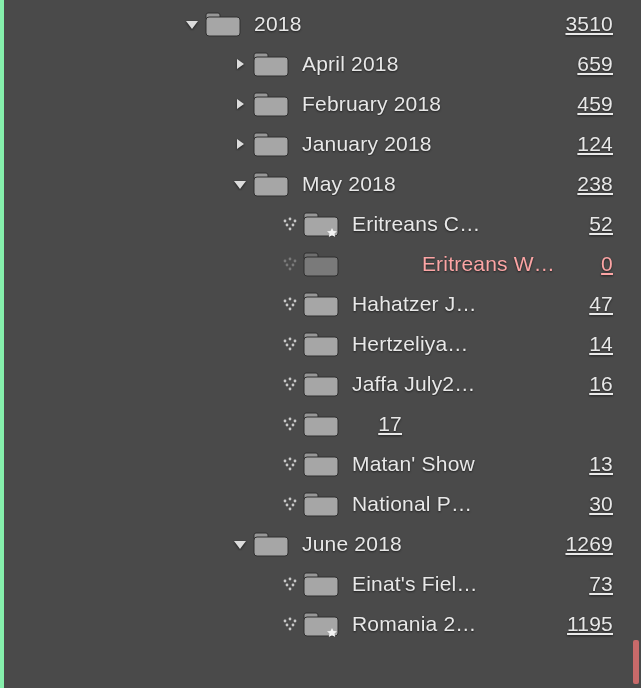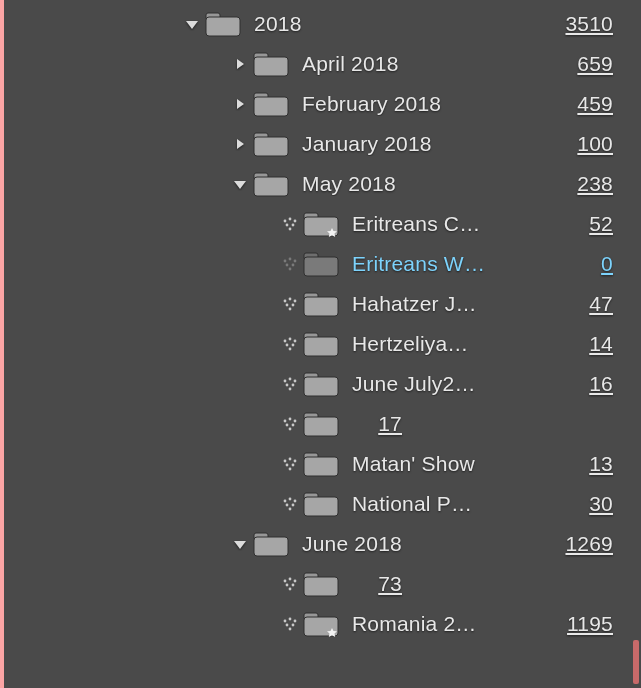--- a/index.html
+++ b/index.html
@@ -11,21 +11,21 @@
     font-family: -apple-system, "Helvetica Neue", Arial, sans-serif;
     color: #e8e8e8;
     overflow: hidden;
     user-select: none;
   }
   .panel {
     box-sizing: border-box;
     width: 641px;
     height: 688px;
     padding: 4px 0 4px 6px;
-    border-left: 4px solid #fca5a5;
+    border-left: 4px solid #86efac;
     position: relative;
   }
   .row {
     display: flex;
     align-items: center;
     height: 40px;
     font-size: 21px;
     letter-spacing: 0.2px;
     padding-right: 28px;
     box-sizing: border-box;
@@ -63,21 +63,21 @@
     min-width: 0;
     padding-right: 8px;
   }
   .count {
     flex: none;
     text-align: right;
     font-variant-numeric: tabular-nums;
     min-width: 50px;
     text-decoration: underline;
   }
-  .dimmed .label, .dimmed .count { color: #7dd3fc; }
+  .dimmed .label, .dimmed .count { color: #fca5a5; text-align: right; }
   .dimmed svg .fill-body { fill: #7a7a7a; }
   .dimmed svg .fill-tab  { fill: #6e6e6e; }
   .dimmed .dots svg circle { fill: #7a7a7a; }
 
   .scroll-indicator {
     position: absolute;
     right: 2px;
     bottom: 4px;
     width: 6px;
     height: 44px;
@@ -154,21 +154,21 @@
             <polygon points="4,2 11,7 4,12"></polygon>
           </svg>
         </span>
         <span class="icon-slot folder">
           <svg width="38" height="28" viewBox="0 0 38 28">
             <rect class="fill-tab stroke" x="2" y="3" width="14" height="7" rx="2"></rect>
             <rect class="fill-body stroke" x="2" y="7" width="34" height="19" rx="3"></rect>
           </svg>
         </span>
         <span class="label">January 2018</span>
-        <span class="count">100</span>
+        <span class="count">124</span>
       </div>
       <div class="row indent1">
         <span class="arrow-slot arrow">
           <svg width="16" height="14" viewBox="0 0 16 14">
             <polygon points="2,4 14,4 8,12"></polygon>
           </svg>
         </span>
         <span class="icon-slot folder">
           <svg width="38" height="28" viewBox="0 0 38 28">
             <rect class="fill-tab stroke" x="2" y="3" width="14" height="7" rx="2"></rect>
@@ -269,21 +269,21 @@
             <circle cx="11" cy="9" r="1.4"></circle>
             <circle cx="8" cy="13" r="1.4"></circle>
           </svg>
         </span>
         <span class="icon-slot folder">
           <svg width="38" height="28" viewBox="0 0 38 28">
             <rect class="fill-tab stroke" x="2" y="3" width="14" height="7" rx="2"></rect>
             <rect class="fill-body stroke" x="2" y="7" width="34" height="19" rx="3"></rect>
           </svg>
         </span>
-        <span class="label">June July2…</span>
+        <span class="label">Jaffa July2…</span>
         <span class="count">16</span>
       </div>
       <div class="row indent2">
         <span class="dots-slot dots">
           <svg width="16" height="16" viewBox="0 0 16 16">
             <circle cx="3" cy="5" r="1.4"></circle>
             <circle cx="8" cy="3" r="1.4"></circle>
             <circle cx="13" cy="5" r="1.4"></circle>
             <circle cx="5" cy="9" r="1.4"></circle>
             <circle cx="11" cy="9" r="1.4"></circle>
@@ -363,20 +363,21 @@
             <circle cx="11" cy="9" r="1.4"></circle>
             <circle cx="8" cy="13" r="1.4"></circle>
           </svg>
         </span>
         <span class="icon-slot folder">
           <svg width="38" height="28" viewBox="0 0 38 28">
             <rect class="fill-tab stroke" x="2" y="3" width="14" height="7" rx="2"></rect>
             <rect class="fill-body stroke" x="2" y="7" width="34" height="19" rx="3"></rect>
           </svg>
         </span>
+        <span class="label">Einat's Fiel…</span>
         <span class="count">73</span>
       </div>
       <div class="row indent2">
         <span class="dots-slot dots">
           <svg width="16" height="16" viewBox="0 0 16 16">
             <circle cx="3" cy="5" r="1.4"></circle>
             <circle cx="8" cy="3" r="1.4"></circle>
             <circle cx="13" cy="5" r="1.4"></circle>
             <circle cx="5" cy="9" r="1.4"></circle>
             <circle cx="11" cy="9" r="1.4"></circle>

